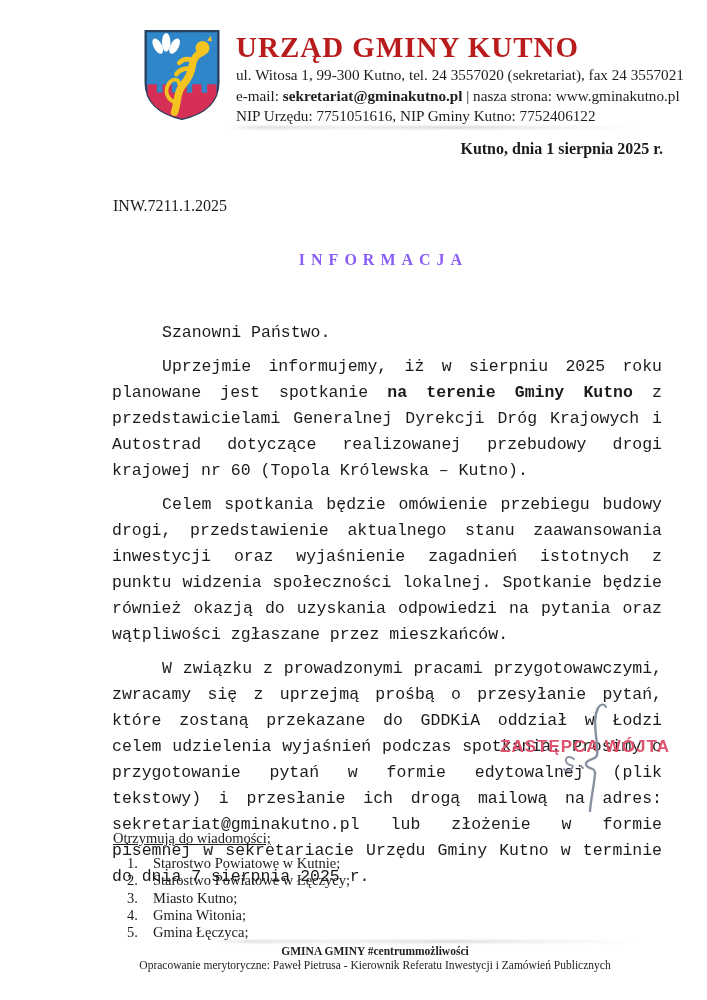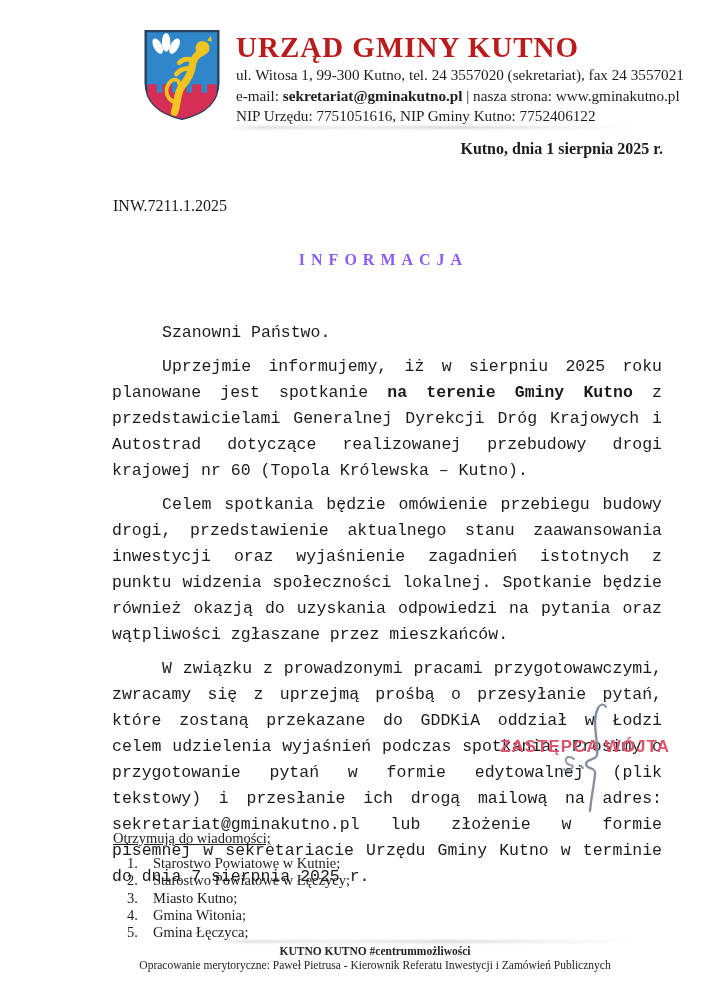--- a/index.html
+++ b/index.html
@@ -138,17 +138,17 @@
         <span>Gmina Witonia;</span>
       </div>
     <div class="dist-item">
         <span class="dist-num">5.</span>
         <span>Gmina Łęczyca;</span>
       </div>
   </div>
 
   <div class="smudge smudge-footer"></div>
   <div class="footer">
-    <div class="footer-line1">KUTNO KUTNO #centrummożliwości</div>
+    <div class="footer-line1">GMINA GMINY #centrummożliwości</div>
     <div class="footer-line2">Opracowanie merytoryczne: Paweł Pietrusa - Kierownik Referatu  Inwestycji i Zamówień Publicznych</div>
   </div>
 
 </div>
 
 </body></html>

